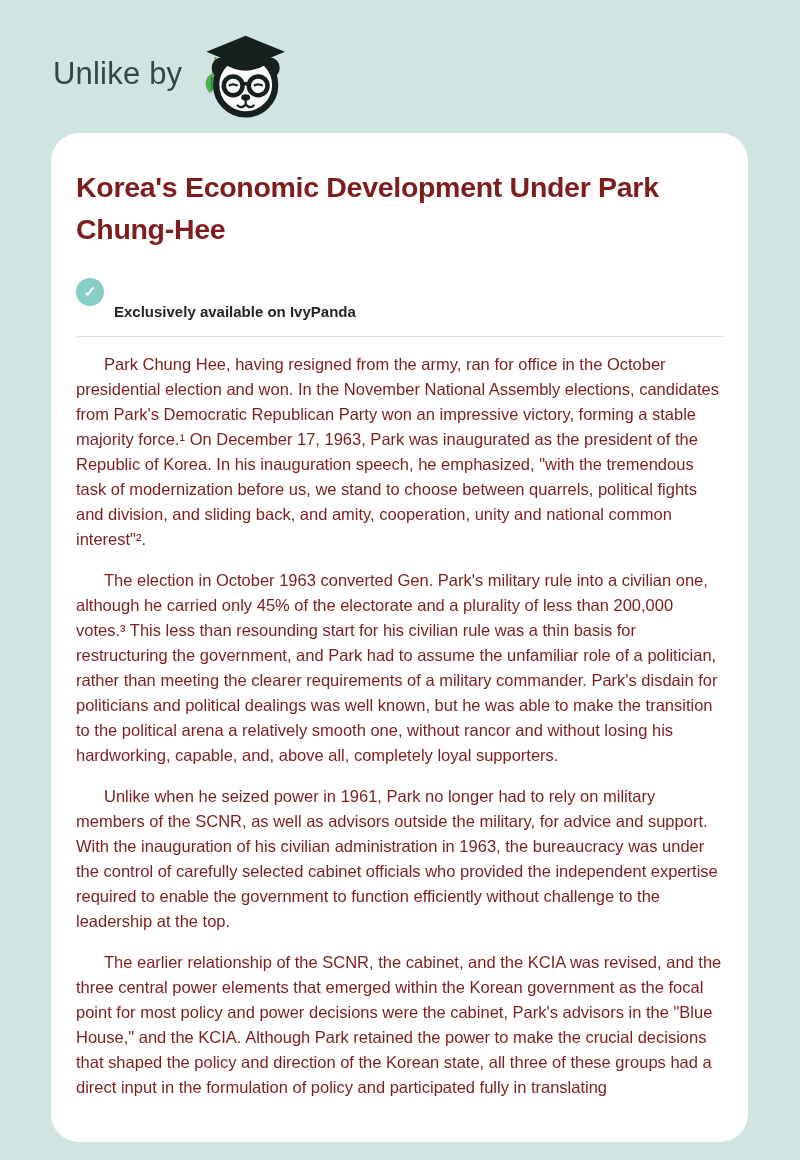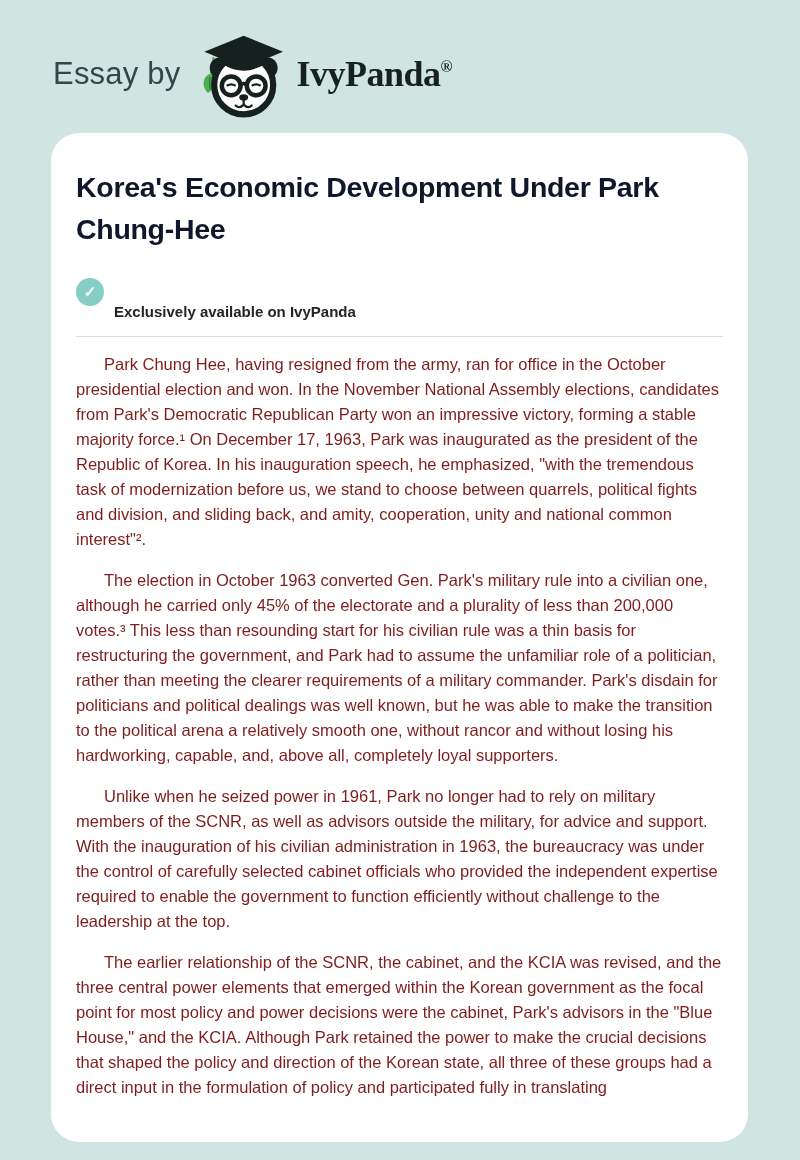--- a/index.html
+++ b/index.html
@@ -48,21 +48,21 @@
     width: 697px;
     min-height: 976px;
     background: #ffffff;
     border-radius: 28px;
     padding: 33px 25px 38px 25px;
   }
   .essay-title {
     font-size: 28.5px;
     line-height: 42px;
     font-weight: 700;
-    color: #0f172a;
+    color: #7f1d1d;
     letter-spacing: -0.3px;
     margin-bottom: 13px;
   }
   .badge-row {
     display: flex;
     align-items: center;
     margin-top: 12px;
   }
   .check-circle {
     width: 28px;
@@ -99,21 +99,21 @@
     text-indent: 28px;
     margin-bottom: 16px;
     text-align: left;
   }
   .essay-body p:last-child { margin-bottom: 4px; }
 </style>
 </head>
 <body>
 
 <header class="site-header">
-  <span class="essay-by">Essay by</span>
+  <span class="essay-by">Unlike by</span>
   <span class="logo-wrap">
     <svg viewBox="0 0 100 94" width="90" height="84" aria-hidden="true">
 
       <path d="M21 16 L16 46" stroke="#4caf50" stroke-width="2.5" fill="none" stroke-dasharray="3,2"></path>
 
       <path d="M16 44 C6 48 6 60 13 66 C20 62 24 52 16 44 Z" fill="#4caf50"></path>
       <path d="M15 48 L15 62" stroke="#2e7d32" stroke-width="1.5"></path>
 
       <circle cx="27" cy="38" r="12" fill="#16201f"></circle>
       <circle cx="79" cy="38" r="12" fill="#16201f"></circle>
@@ -127,21 +127,20 @@
       <circle cx="67" cy="58" r="10.5" fill="#ffffff" stroke="#16201f" stroke-width="5"></circle>
       <path d="M49 57 Q53 54 57 57" stroke="#16201f" stroke-width="4" fill="none"></path>
 
       <path d="M34 58 Q39 55 44 58" stroke="#16201f" stroke-width="2.5" fill="none"></path>
       <path d="M62 58 Q67 55 72 58" stroke="#16201f" stroke-width="2.5" fill="none"></path>
 
       <ellipse cx="53" cy="71" rx="5" ry="3.5" fill="#16201f"></ellipse>
       <path d="M53 74 L53 79 M53 79 Q48 84 44 80 M53 79 Q58 84 62 80" stroke="#16201f" stroke-width="2.5" fill="none" stroke-linecap="round"></path>
     </svg>
   </span>
-  <span class="brand"><span>IvyPanda</span><sup>®</sup></span>
 </header>
 
 <main class="card">
   <h1 class="essay-title">Korea's Economic Development Under Park Chung-Hee</h1>
 
   <div class="badge-row">
     <span class="check-circle">✓</span>
     <span class="badge-label">Exclusively available on IvyPanda</span>
   </div>
 

